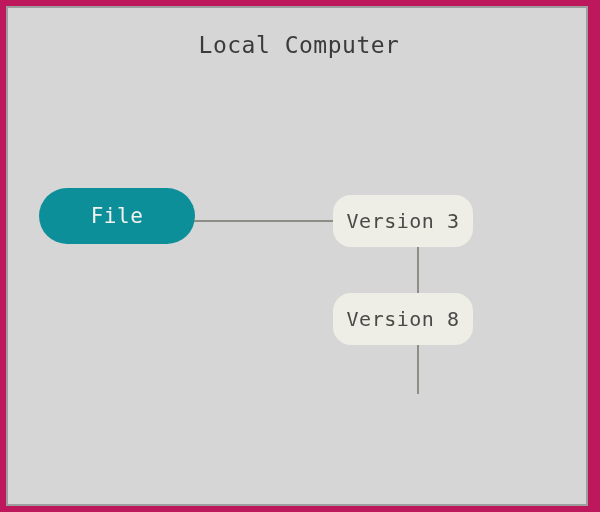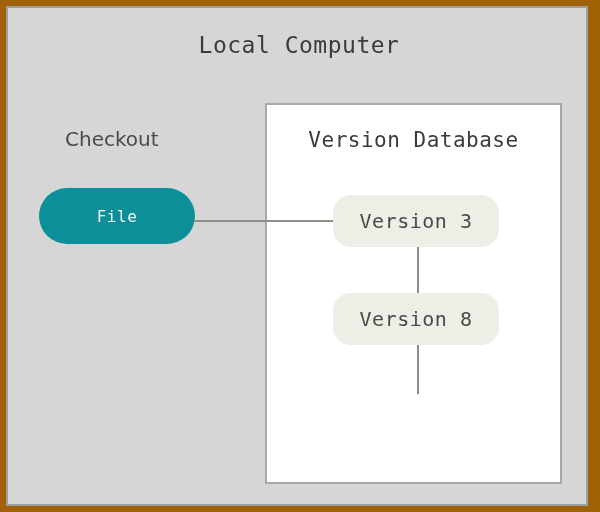--- a/index.html
+++ b/index.html
@@ -11,21 +11,21 @@
   body {
     font-family: "DejaVu Sans Mono", monospace;
   }
 
   
   #diagram-canvas {
     position: relative;
     width: 600px;
     height: 512px;
     overflow: hidden;
-    background: #a16207;
+    background: #be185d;
   }
 
   
   .local-computer-box {
     position: absolute;
     left: 6px;
     top: 6px;
     width: 582px;
     height: 500px;
     box-sizing: border-box;
@@ -65,21 +65,21 @@
     width: 156px;
     height: 56px;
     border-radius: 28px;
     background: #0d8f99;
     display: flex;
     align-items: center;
     justify-content: center;
   }
   .file-node-label {
     font-family: "DejaVu Sans Mono", monospace;
-    font-size: 16px;
+    font-size: 21px;
     color: #f2f2f0;
     letter-spacing: 0.5px;
     white-space: pre;
   }
 
   
   .version-db-box {
     position: absolute;
     left: 257px;
     top: 95px;
@@ -99,21 +99,21 @@
     font-size: 21px;
     letter-spacing: 0.5px;
     color: #3b3b3b;
     white-space: pre;
   }
 
   
   .version-node {
     position: absolute;
     left: 325px;
-    width: 166px;
+    width: 140px;
     height: 52px;
     border-radius: 18px;
     background: #eeeee6;
     display: flex;
     align-items: center;
     justify-content: center;
     z-index: 3;
   }
   .version-node-label {
     font-family: "DejaVu Sans Mono", monospace;
@@ -156,35 +156,31 @@
 </style>
 </head>
 <body>
 
 <div id="diagram-canvas">
 
   <div class="local-computer-box">
 
     <div class="local-computer-title">Local Computer</div>
 
-    <div class="checkout-label">Checkout</div>
 
     <div class="file-node" id="file-node">
       <span class="file-node-label">File</span>
     </div>
 
     <div class="edge" id="edge-file-v3"></div>
 
     <div class="edge" id="edge-v3-v2"></div>
 
     <div class="edge" id="edge-v2-v1"></div>
 
-    <div class="version-db-box">
-      <div class="version-db-title">Version Database</div>
-    </div>
 
     <div class="version-node" id="version-node-3">
       <span class="version-node-label">Version 3</span>
     </div>
 
     <div class="version-node" id="version-node-2">
       <span class="version-node-label">Version 8</span>
     </div>
 
 

